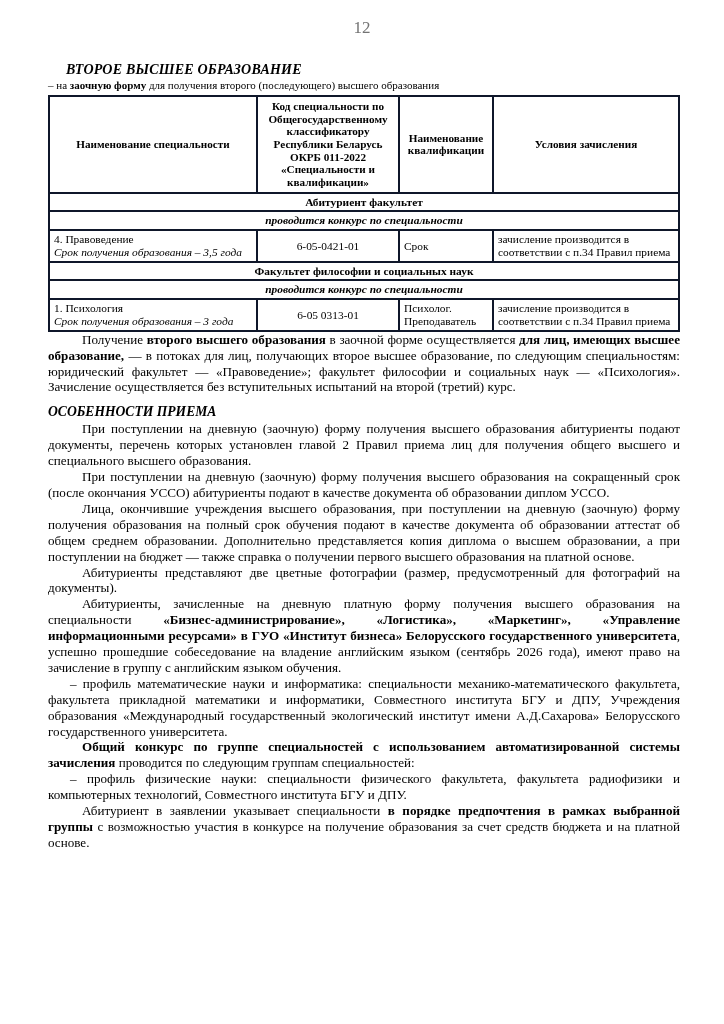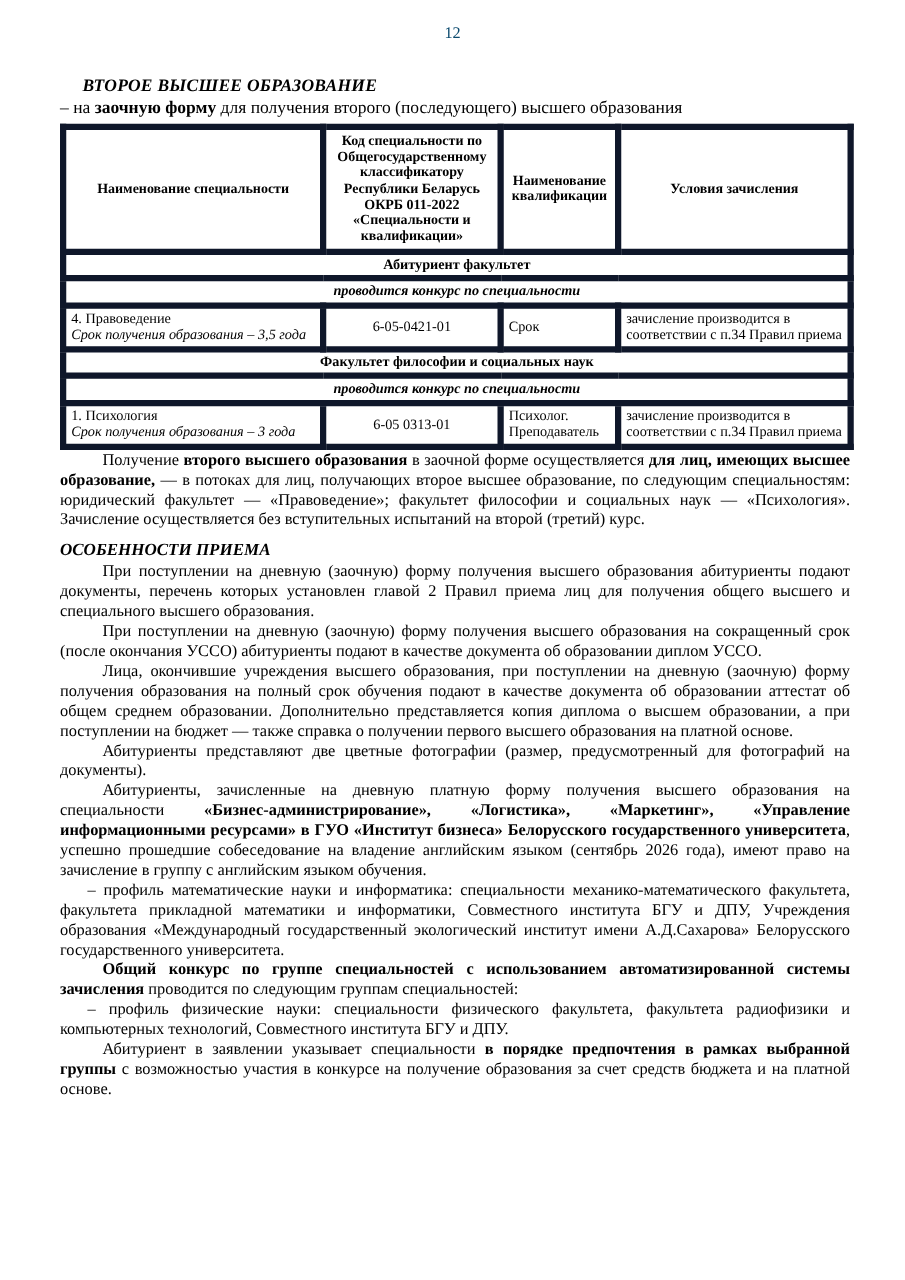--- a/index.html
+++ b/index.html
@@ -20,61 +20,61 @@
     height: 1024px;
     box-sizing: border-box;
     padding: 0;
   }
   .page-number {
     position: absolute;
     top: 18px;
     left: 0;
     width: 724px;
     text-align: center;
-    font-size: 13px;
-    color: #0c4a6e;
+    font-size: 17px;
+    color: #737373;
   }
   .content {
     position: absolute;
     top: 62px;
     left: 48px;
     width: 632px;
   }
 
   
   .sec-title {
     font-style: italic;
     font-weight: bold;
     font-size: 14px;
     letter-spacing: 0.2px;
     margin: 0 0 1px 18px;
   }
   .sec-sub {
-    font-size: 14px;
+    font-size: 11px;
     margin: 0 0 4px 0;
     white-space: nowrap;
   }
   .sec-sub b { font-weight: bold; }
 
   .center-title {
     font-style: italic;
     font-weight: bold;
     font-size: 13.6px;
     margin: 9px 0 1px 0;
   }
 
   
   table.spec {
     border-collapse: collapse;
     width: 632px;
     table-layout: fixed;
     margin: 0;
   }
   table.spec td, table.spec th {
-    border: 5px solid #0f172a;
+    border: 2px solid #0f172a;
     padding: 2px 4px;
     vertical-align: middle;
     font-size: 11.4px;
     line-height: 1.12;
   }
   table.spec th {
     text-align: center;
     font-weight: bold;
     font-size: 11.2px;
     line-height: 1.13;

